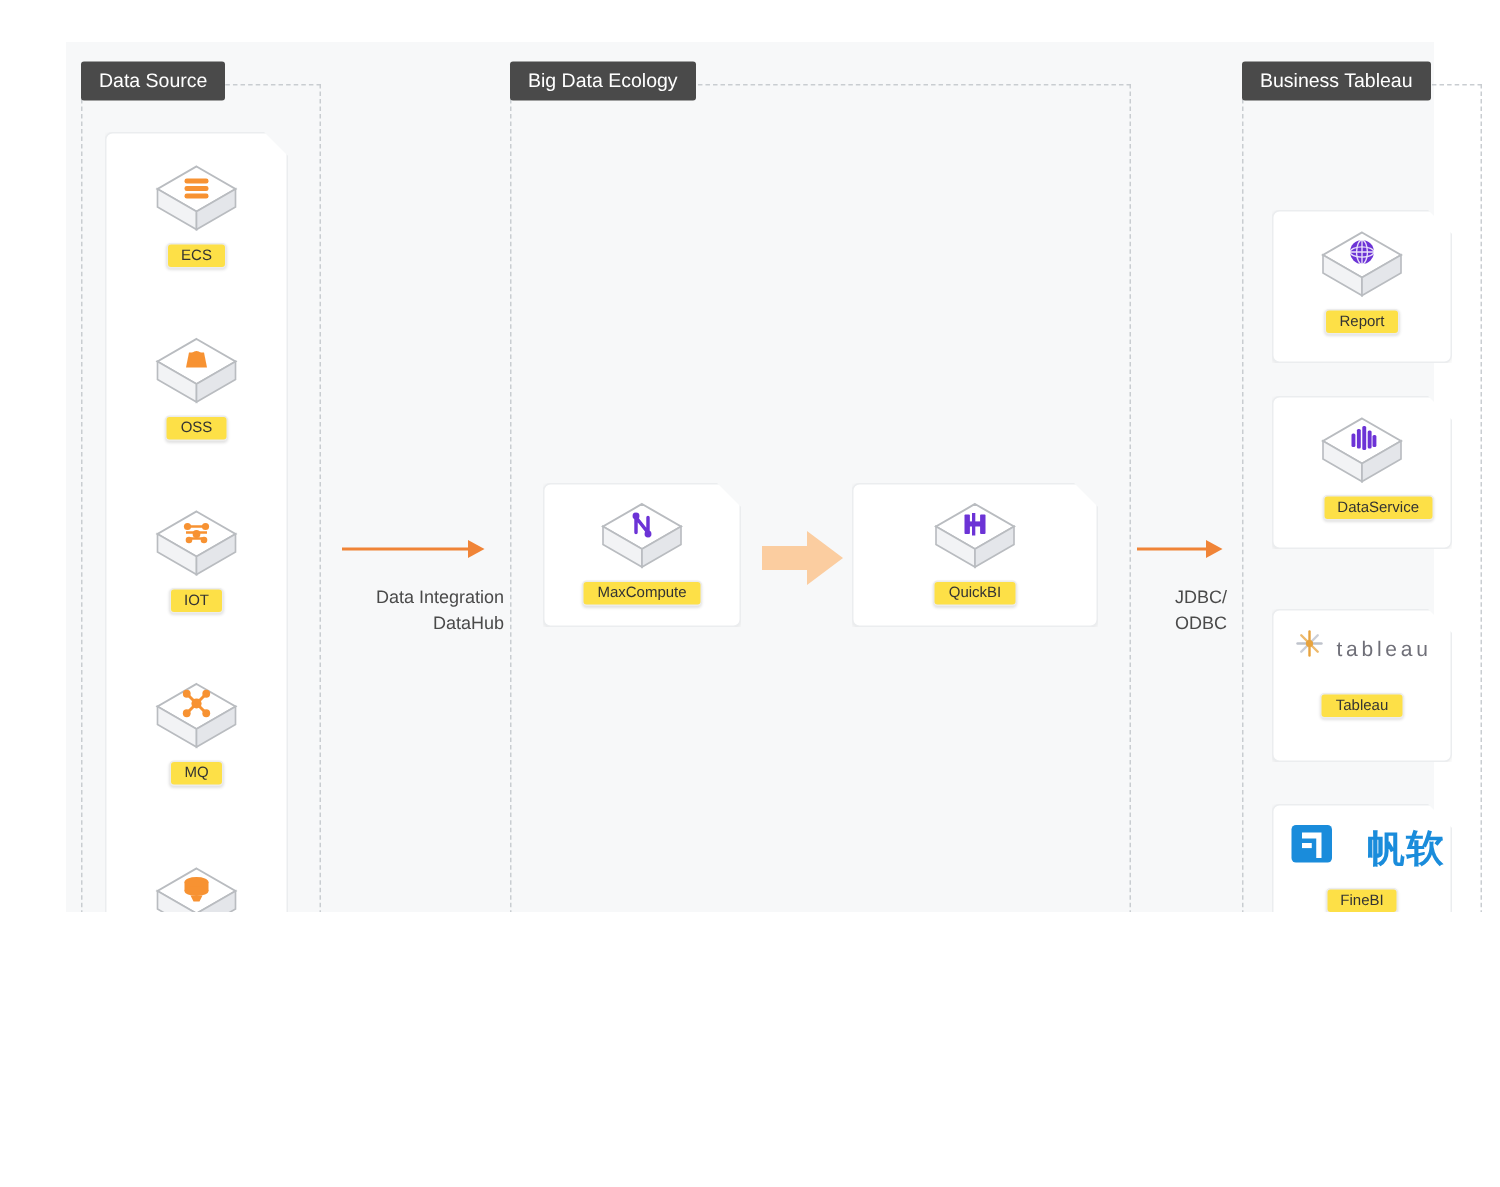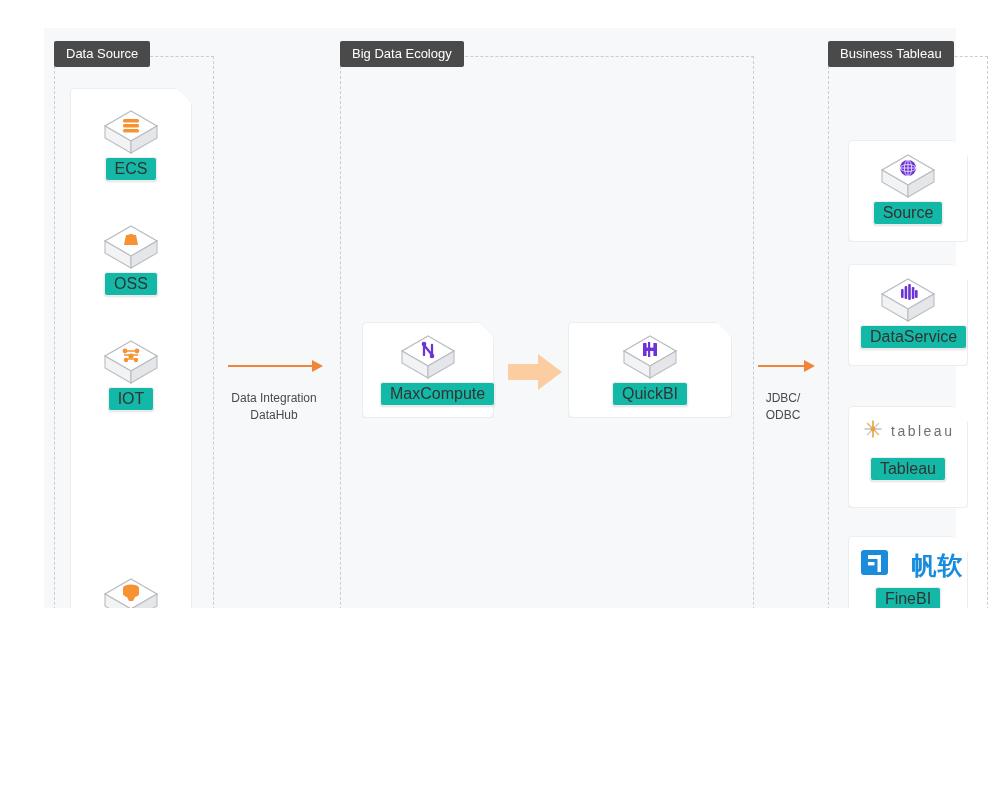--- a/index.html
+++ b/index.html
@@ -84,44 +84,44 @@
     width: 62px; height: 52px;
     margin: 0 auto;
   }
   .cube svg { display: block; width: 62px; height: 52px; }
 
   .caption {
     display: inline-block;
     margin-top: -6px;
     position: relative;
     padding: 2px 9px;
-    background: #14b8a6;
+    background: #fde047;
     border: 1px solid #ececec;
     border-radius: 3px;
     box-shadow: 0 1px 2px rgba(0,0,0,.12);
-    font-size: 16px;
+    font-size: 10px;
     color: #333333;
     white-space: nowrap;
     z-index: 3;
   }
 
   
   .ds { left: 83px; }
   .ds0 { top: 108px; }
   .ds1 { top: 223px; }
   .ds2 { top: 338px; }
   .ds3 { top: 453px; }
   .ds4 { top: 576px; }
 
   .node-max  { left: 380px; top: 333px; }
   .node-holo { left: 602px; top: 333px; }
 
   .rp { left: 860px; width: 96px; }
   .rp0 { top: 152px; }
-  .rp1 { top: 276px; }
+  .rp1 { top: 276px; text-align: right; }
 
   
   .arrow-line {
     position: absolute;
     height: 2px;
     background: #f08437;
   }
   .arrow-head {
     position: absolute;
     width: 0; height: 0;
@@ -129,21 +129,21 @@
     border-bottom: 6px solid transparent;
     border-left: 11px solid #f08437;
   }
   .arrow-a-line { left: 228px; top: 365px; width: 86px; }
   .arrow-a-head { left: 312px; top: 360px; }
   .arrow-b-line { left: 758px; top: 365px; width: 48px; }
   .arrow-b-head { left: 804px; top: 360px; }
 
   .arrow-label {
     position: absolute;
-    text-align: center;
+    text-align: right;
     font-size: 12px;
     line-height: 17px;
     color: #4a4a4a;
   }
   .label-a { left: 212px; top: 390px; width: 124px; }
   .label-b { left: 748px; top: 390px; width: 70px; }
 
   
   .block-arrow {
     position: absolute;
@@ -250,20 +250,40 @@
           <circle cx="37" cy="13" r="2.4"></circle>
           <circle cx="31" cy="18" r="2.6"></circle>
           <circle cx="26" cy="22" r="2.2"></circle>
           <circle cx="36" cy="22" r="2.2"></circle>
         </g>
       </svg>
     </div>
     <span class="caption">IOT</span>
   </div>
 
+  <div class="node ds ds3">
+    <div class="cube">
+      <svg viewBox="0 0 62 52">
+        <path d="M31 3 L57 18 L31 33 L5 18 Z" fill="#ffffff" stroke="#b9bcc0" stroke-width="1.3"></path>
+        <path d="M5 18 L31 33 L31 45 L5 30 Z" fill="#f2f3f5" stroke="#b9bcc0" stroke-width="1.1"></path>
+        <path d="M57 18 L31 33 L31 45 L57 30 Z" fill="#e4e6ea" stroke="#b9bcc0" stroke-width="1.1"></path>
+        <g stroke="#f79232" stroke-width="2" stroke-linecap="round">
+          <path d="M25 10 L37 22 M37 10 L25 22"></path>
+        </g>
+        <g fill="#f79232">
+          <circle cx="24.5" cy="9.5" r="2.6"></circle>
+          <circle cx="37.5" cy="9.5" r="2.6"></circle>
+          <circle cx="24.5" cy="22.5" r="2.6"></circle>
+          <circle cx="37.5" cy="22.5" r="2.6"></circle>
+          <circle cx="31" cy="16" r="3.4"></circle>
+        </g>
+      </svg>
+    </div>
+    <span class="caption">MQ</span>
+  </div>
 
   <div class="node ds ds4">
     <div class="cube">
       <svg viewBox="0 0 62 52">
         <path d="M31 3 L57 18 L31 33 L5 18 Z" fill="#ffffff" stroke="#b9bcc0" stroke-width="1.3"></path>
         <path d="M5 18 L31 33 L31 45 L5 30 Z" fill="#f2f3f5" stroke="#b9bcc0" stroke-width="1.1"></path>
         <path d="M57 18 L31 33 L31 45 L57 30 Z" fill="#e4e6ea" stroke="#b9bcc0" stroke-width="1.1"></path>
         <g fill="#f79232">
           <ellipse cx="31" cy="12" rx="8" ry="3.4"></ellipse>
           <rect x="23" y="12" width="16" height="6"></rect>
@@ -345,21 +365,21 @@
         <path d="M5 18 L31 33 L31 45 L5 30 Z" fill="#f2f3f5" stroke="#b9bcc0" stroke-width="1.1"></path>
         <path d="M57 18 L31 33 L31 45 L57 30 Z" fill="#e4e6ea" stroke="#b9bcc0" stroke-width="1.1"></path>
         <circle cx="31" cy="16" r="8" fill="#6c33d6"></circle>
         <g stroke="#ffffff" stroke-width="0.9" fill="none" opacity="0.85">
           <ellipse cx="31" cy="16" rx="8" ry="3.4"></ellipse>
           <ellipse cx="31" cy="16" rx="3.6" ry="8"></ellipse>
           <path d="M23 16 L39 16 M31 8 L31 24"></path>
         </g>
       </svg>
     </div>
-    <span class="caption">Source</span>
+    <span class="caption">Report</span>
   </div>
 
   <div class="node rp rp1">
     <div class="cube">
       <svg viewBox="0 0 62 52">
         <path d="M31 3 L57 18 L31 33 L5 18 Z" fill="#ffffff" stroke="#b9bcc0" stroke-width="1.3"></path>
         <path d="M5 18 L31 33 L31 45 L5 30 Z" fill="#f2f3f5" stroke="#b9bcc0" stroke-width="1.1"></path>
         <path d="M57 18 L31 33 L31 45 L57 30 Z" fill="#e4e6ea" stroke="#b9bcc0" stroke-width="1.1"></path>
         <g fill="#6c33d6">
           <rect x="24" y="13" width="2.6" height="9" rx="1"></rect>

